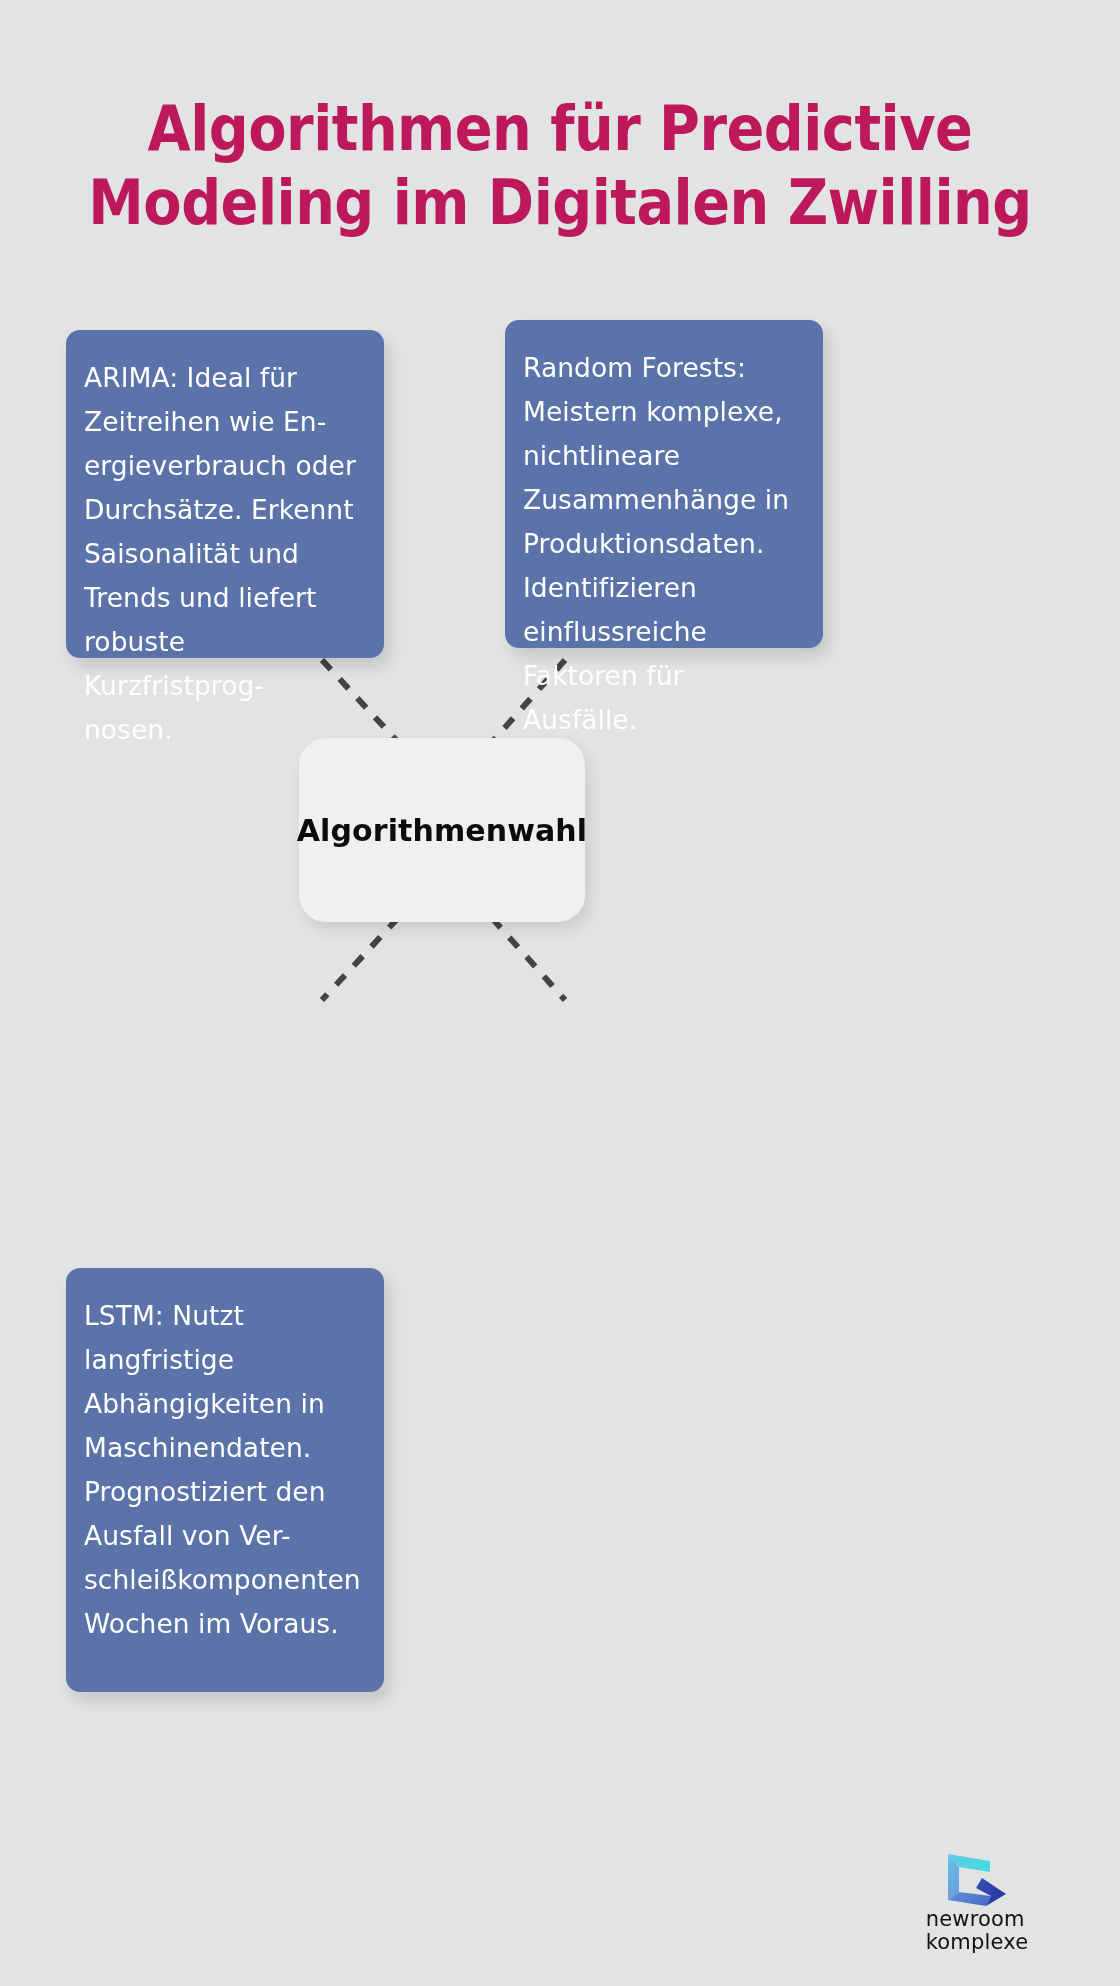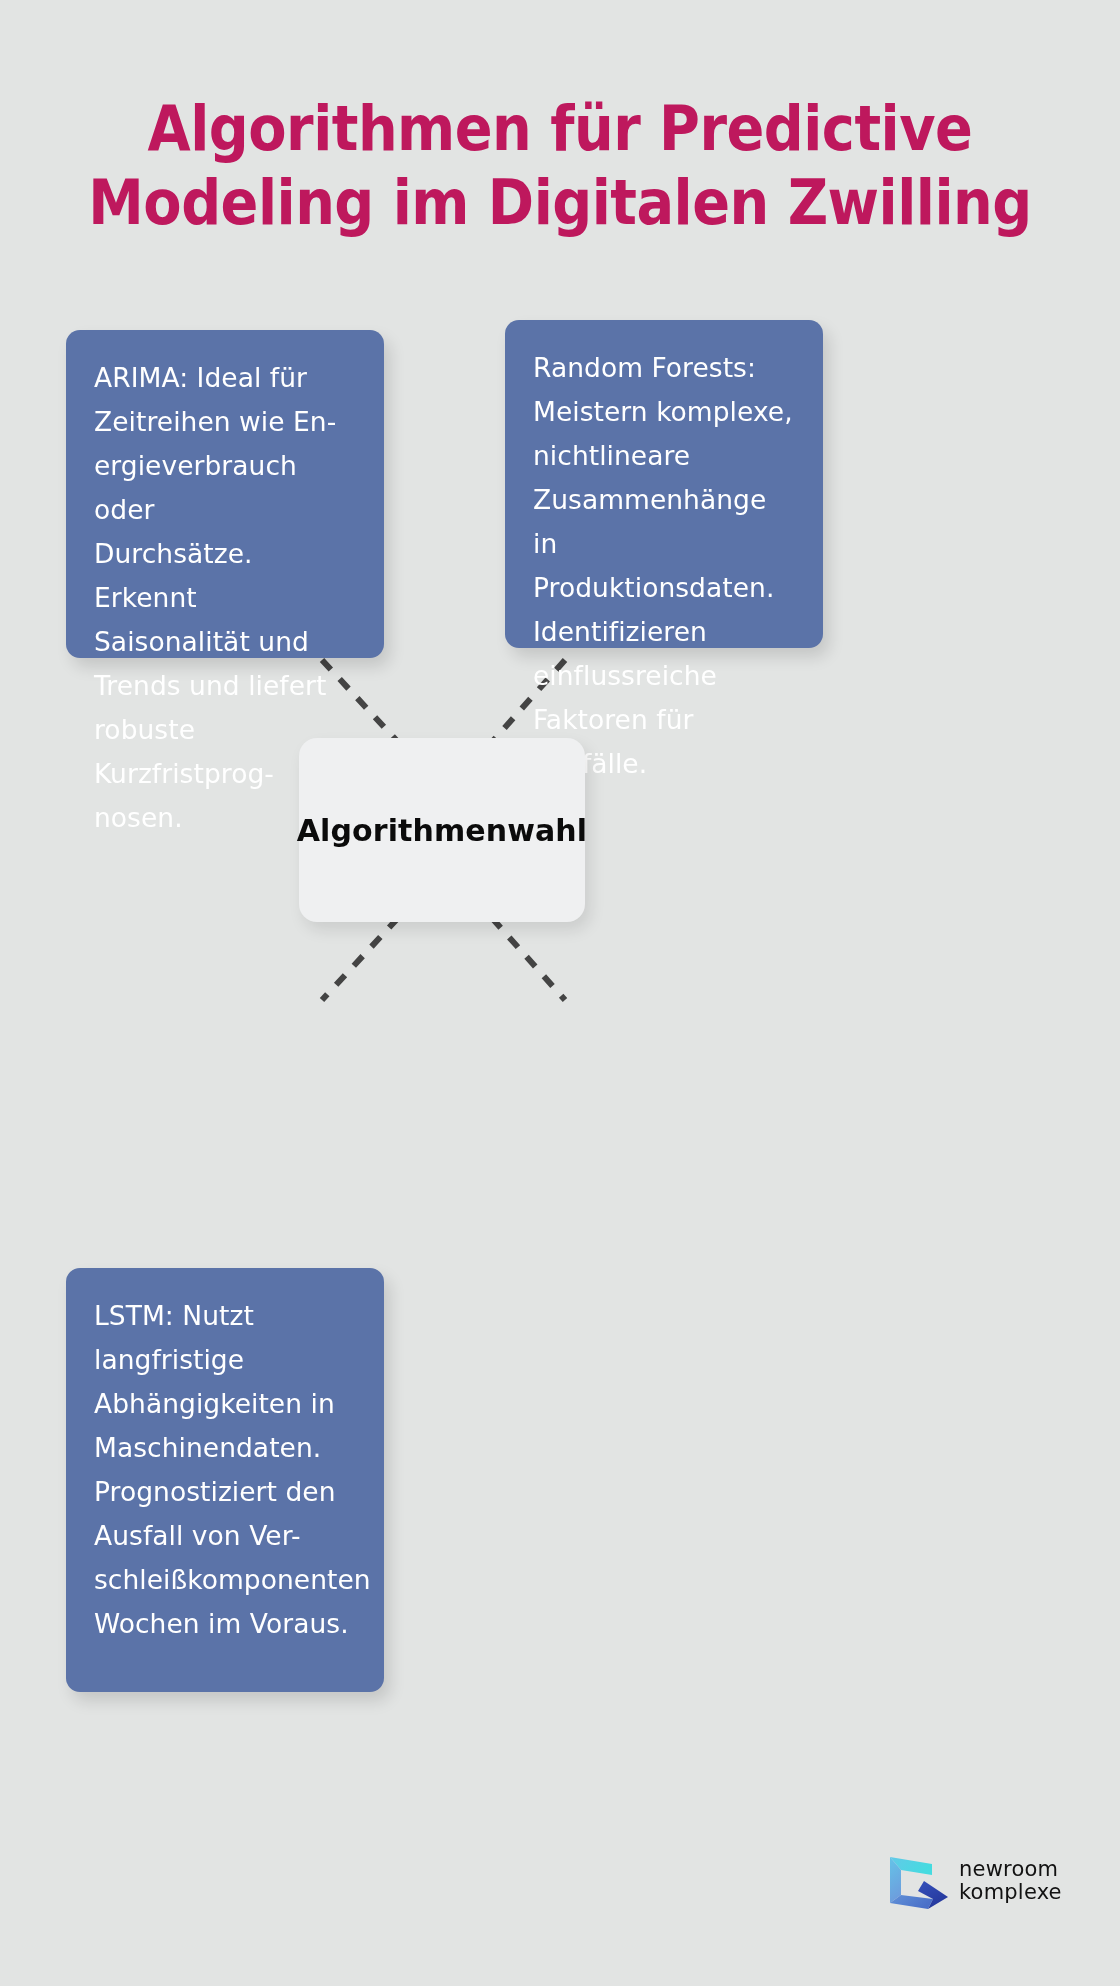--- a/index.html
+++ b/index.html
@@ -52,21 +52,21 @@
   }
 
   
   .card {
     position: absolute;
     box-sizing: border-box;
     background: #5b73a8;
     border-radius: 14px;
     color: #ffffff;
     box-shadow: 6px 9px 16px rgba(0,0,0,0.13);
-    padding: 26px 28px 24px 28px;
+    padding: 26px 28px 24px 18px;
   }
   .card-text {
     font-family: "DejaVu Sans", "Liberation Sans", sans-serif;
     font-size: 26.5px;
     line-height: 44px;
     font-weight: 400;
     color: #ffffff;
     white-space: pre-line;
     letter-spacing: 0.05px;
   }
@@ -77,21 +77,21 @@
   #card-hybrid  { left: 505px; top: 1268px; width: 318px; height: 328px; }
 
   
   #center-node {
     position: absolute;
     left: 299px;
     top: 738px;
     width: 286px;
     height: 184px;
     background: #eff0f1;
-    border-radius: 18px;
+    border-radius: 27px;
     box-shadow: 5px 8px 16px rgba(0,0,0,0.10);
     display: flex;
     align-items: center;
     justify-content: center;
   }
   #center-node .center-label {
     font-family: "DejaVu Sans", "Liberation Sans", sans-serif;
     font-weight: 700;
     font-size: 30px;
     color: #0b0b0b;
@@ -100,21 +100,21 @@
 
   
   .logo {
     position: absolute;
     left: 888px;
     top: 1848px;
     width: 178px;
     height: 66px;
     display: flex;
     align-items: center;
-    gap: 9px;
+    flex-direction: column;
   }
   .logo-mark {
     width: 62px;
     height: 60px;
     flex: 0 0 auto;
   }
   .logo-words {
     display: flex;
     flex-direction: column;
     justify-content: center;

